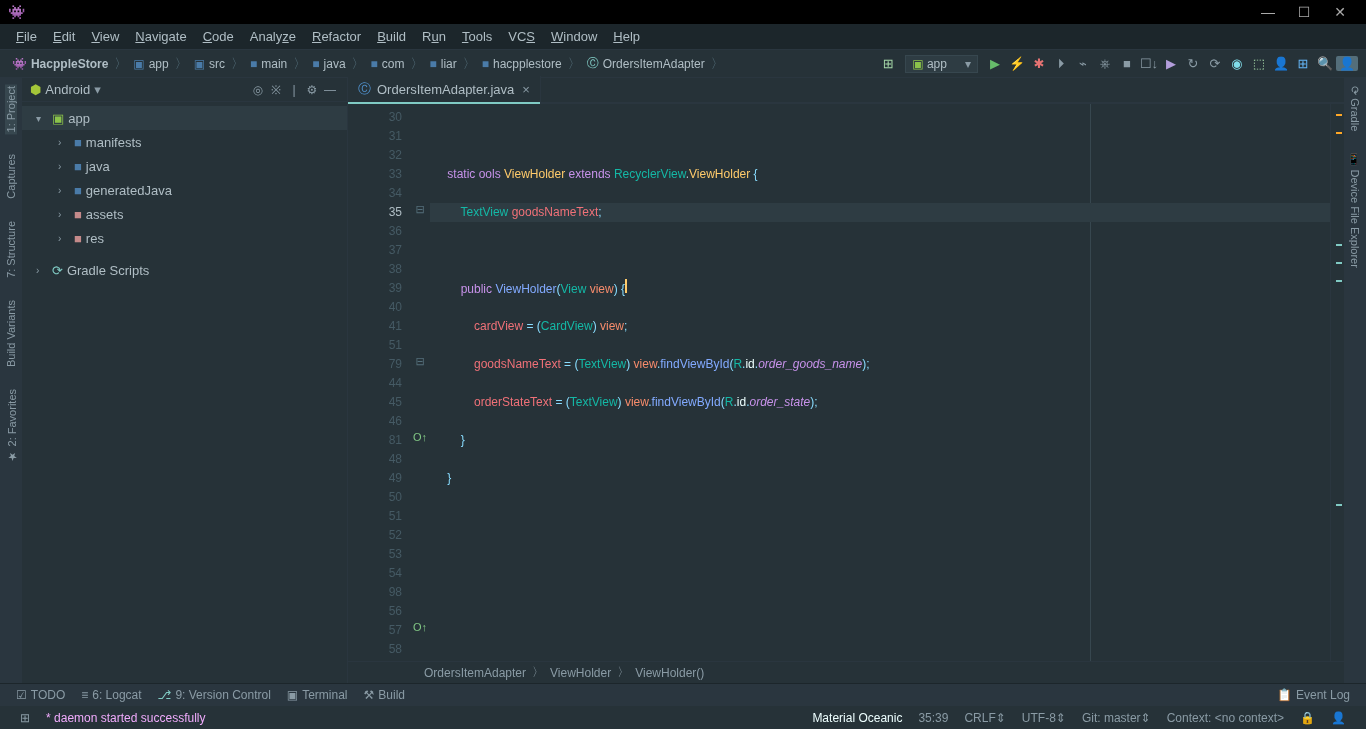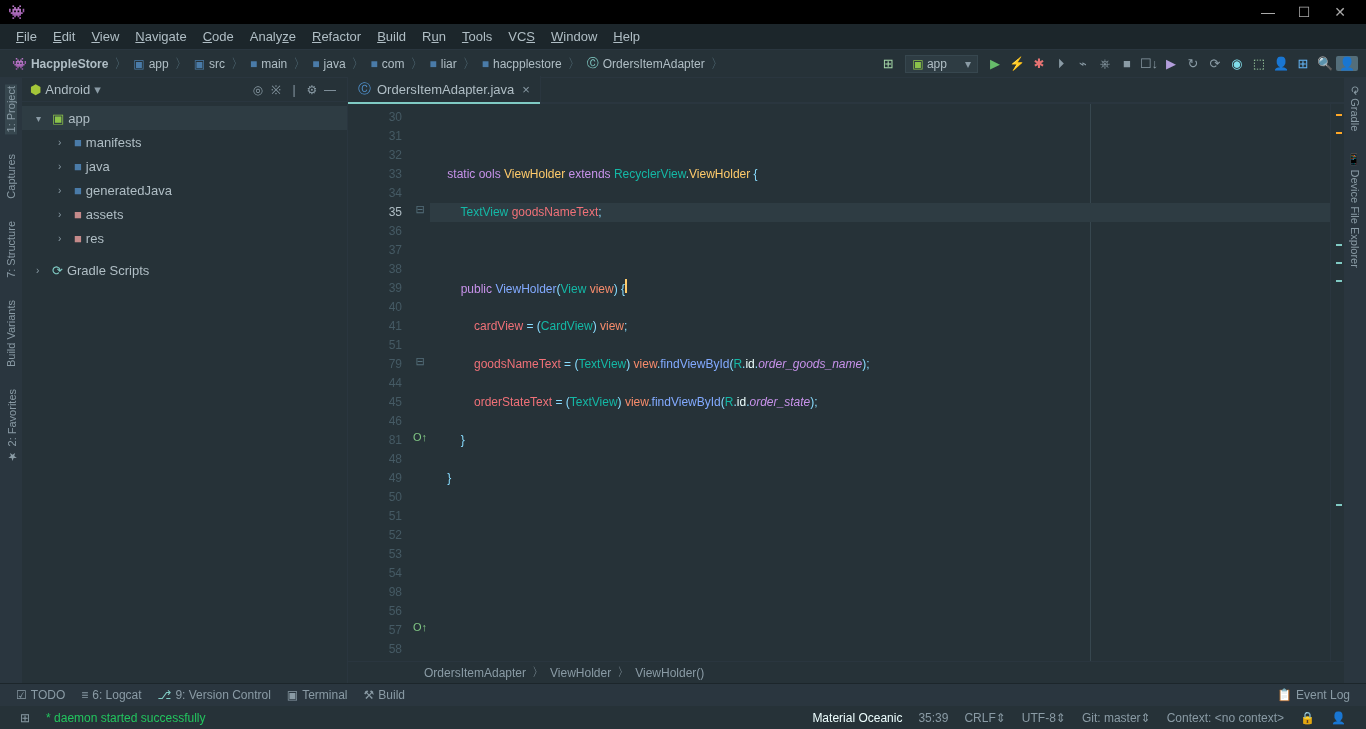--- a/index.html
+++ b/index.html
@@ -381,21 +381,21 @@
     </span>
   <span class="spacer"></span>
   <span class="bi">
       <span class="ic">📋</span>
       <span>Event Log</span>
     </span>
 </div>
 
 <div class="statusbar">
   <span class="si">⊞</span>
-  <span class="si" style="color:#22c55e">* daemon started successfully</span>
+  <span class="si" style="color:#f0abfc">* daemon started successfully</span>
   <span class="spacer"></span>
   <span class="si" style="color:#eeffff;font-weight:500">Material Oceanic</span>
   <span class="si">35:39</span>
   <span class="si"><span>CRLF</span>⇕</span>
   <span class="si"><span>UTF-8</span>⇕</span>
   <span class="si"><span>Git: master</span> ⇕</span>
   <span class="si">Context: &lt;no context&gt;</span>
   <span class="si">🔒</span>
   <span class="si">👤</span>
 </div>

